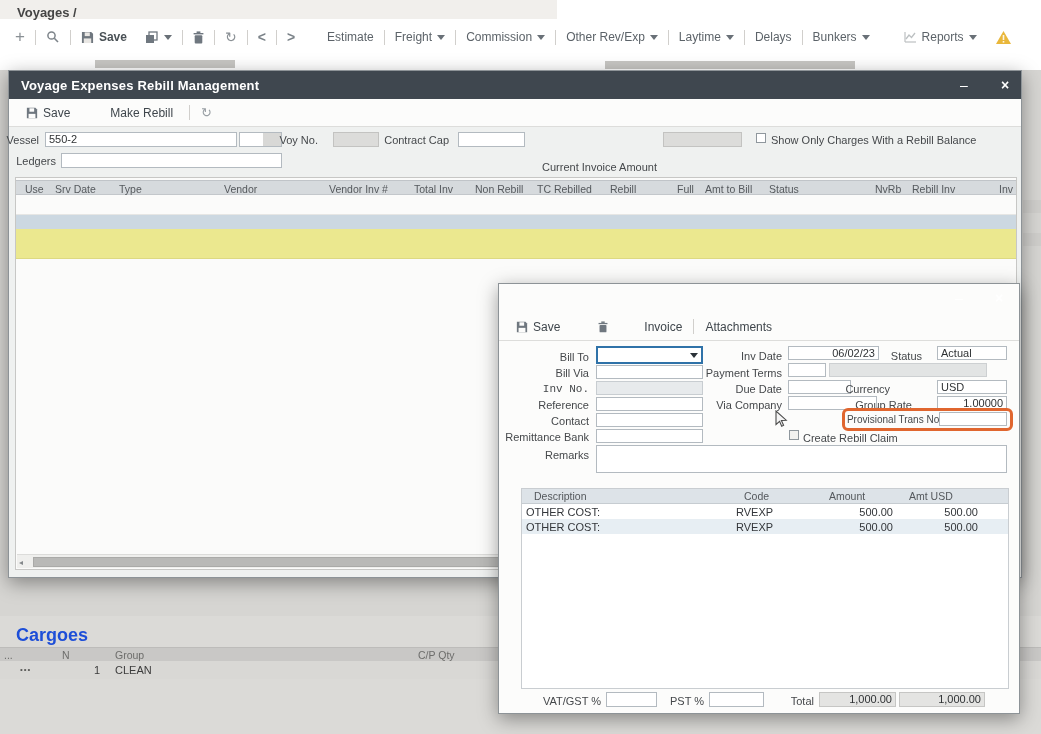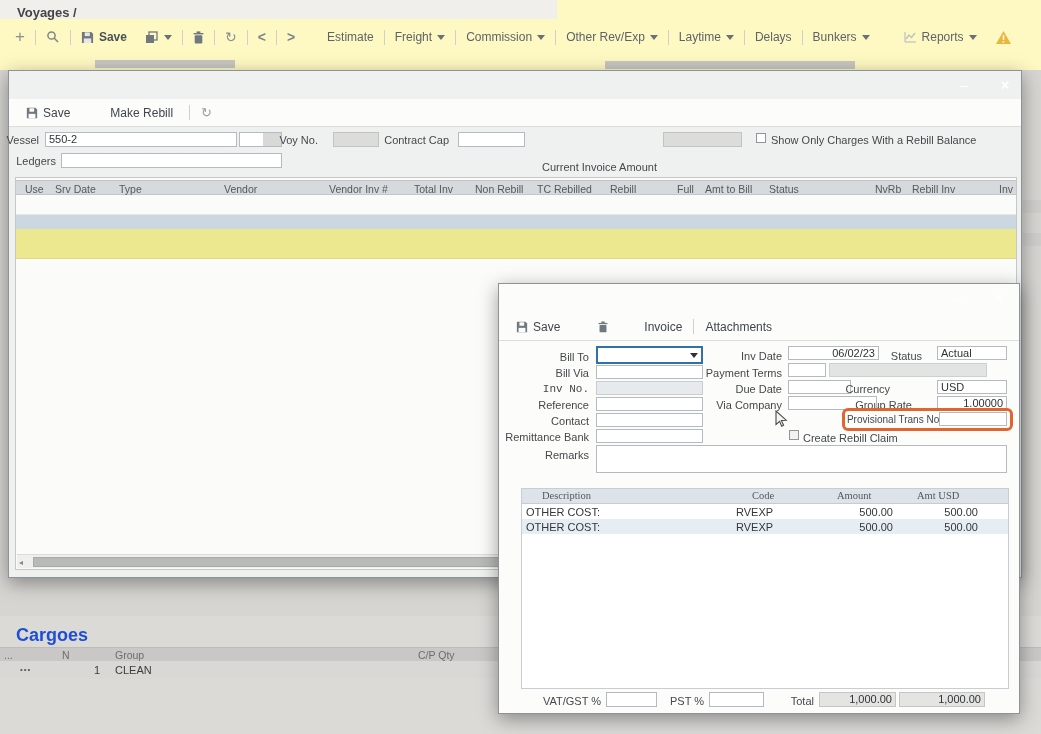--- a/index.html
+++ b/index.html
@@ -2,21 +2,21 @@
 <html><head>
 <meta charset="utf-8">
 <style>
   * { box-sizing: border-box; margin: 0; padding: 0; }
   html,body { width:1041px; height:734px; }
   body { font-family:"Liberation Sans", sans-serif; background:#d6d5d2; overflow:hidden; }
   #app { position:relative; width:1041px; height:734px; background:#d6d5d2; }
   .abs { position:absolute; }
 
   
-  .top-strip { position:absolute; left:0; top:0; width:1041px; height:70px; background:#fef9c3; }
+  .top-strip { position:absolute; left:0; top:0; width:1041px; height:70px; background:#ffffff; }
   .top-tab { position:absolute; left:0; top:0; width:557px; height:19px; background:#f1efec; }
   .page-title { position:absolute; left:17px; top:5px; font-size:13px; font-weight:bold; color:#454545; }
   .main-toolbar { position:absolute; left:6px; top:24px; height:26px; display:flex; align-items:center; }
   .tbtn { display:flex; align-items:center; gap:5px; font-size:12px; color:#5c6369; padding:0 9px; height:22px; }
   .tsep { width:1px; height:15px; background:#d1cfcc; margin:0 1px; }
   .caret { width:0; height:0; border-left:4px solid transparent; border-right:4px solid transparent; border-top:5px solid #697077; margin-top:1px; }
   .chev { font-size:14px; color:#7a8288; font-weight:bold; }
   .plus { font-size:17px; color:#8a9095; line-height:16px; }
 
   
@@ -33,21 +33,21 @@
 
   
   .mg-frame { position:absolute; left:6px; top:106px; width:1002px; height:393px; background:#fbfbfa; border:1px solid #c7c7c5; }
   .mg-head { position:absolute; left:0; top:2px; width:100%; height:15px; background:#d6dadd; border-top:1px solid #c0c4c8; border-bottom:1px solid #c3c7cb;text-align:right; }
   .mg-head span { position:absolute; top:2px; font-size:10.5px; color:#55595d; white-space:nowrap; }
   .mg-row { position:absolute; left:0; width:100%; }
 
   
   .rb-table { position:absolute; left:22px; top:204px; width:488px; height:201px; background:#fff; border:1px solid #c9cdd1; }
   .rb-hrow { display:flex; height:15px; background:#dde3e8; border-bottom:1px solid #c6ccd1; }
-  .rb-hrow span { font-size:10.5px; color:#54585c; padding:1px 0 0 20px;font-family:Liberation Serif, serif; }
+  .rb-hrow span { font-size:10.5px; color:#54585c; padding:1px 0 0 12px; }
   .rb-row { display:flex; height:15px; font-size:11px; color:#33363a; align-items:center; }
   .c-desc { width:210px; padding-left:4px; }
   .c-code { width:85px;  padding-left:4px; }
   .c-amt  { width:80px;  text-align:right; padding-right:4px; }
   .c-usd  { width:87px;  text-align:right; padding-right:6px; }
 
   
   .cargoes-band { position:absolute; left:0; top:616px; width:1041px; height:118px; background:#dbdad7; }
   .cargo-head { position:absolute; left:0; top:647px; width:1041px; height:14px; background:#c9c8c6; border-top:1px solid #bdbcba; }
   .cargo-head span { position:absolute; top:1px; font-size:10.5px; color:#6d6d6b; }
@@ -188,20 +188,23 @@
     <span style="left:115px;">Group</span>
     <span style="left:418px;">C/P Qty</span>
   </div>
   <div class="cargo-rowband">
     <span class="abs" style="left:20px;top:4px;font-size:8px;color:#5a5a58;letter-spacing:1px;">•••</span>
     <span class="abs" style="left:86px;top:3px;width:14px;font-size:11px;color:#3c3c3c;text-align:right;">1</span>
     <span class="abs" style="left:115px;top:3px;font-size:11px;color:#3c3c3c;">CLEAN</span>
   </div>
 
   <div class="dialog" style="left:8px;top:70px;width:1014px;height:508px;z-index:10;">
+    <div class="titlebar" style="height:28px;background:#3f474f;">
+      <span>Voyage Expenses Rebill Management</span>
+    </div>
     <div class="winbtn" style="left:945px;">–</div>
     <div class="winbtn" style="left:986px;font-weight:bold;">×</div>
 
     <div class="dtoolbar" style="top:28px;height:28px;">
       <div class="dtbtn" style="padding-left:17px;">
         <span>
             <svg width="12" height="12" viewBox="0 0 14 14">
               <path d="M1 1 H11 L13 3 V13 H1 Z" fill="#6f777f"></path>
               <rect x="4" y="1.5" width="5.5" height="4" fill="#fcfcfb"></rect>
               <rect x="3" y="8" width="8" height="5" fill="#fcfcfb"></rect>

